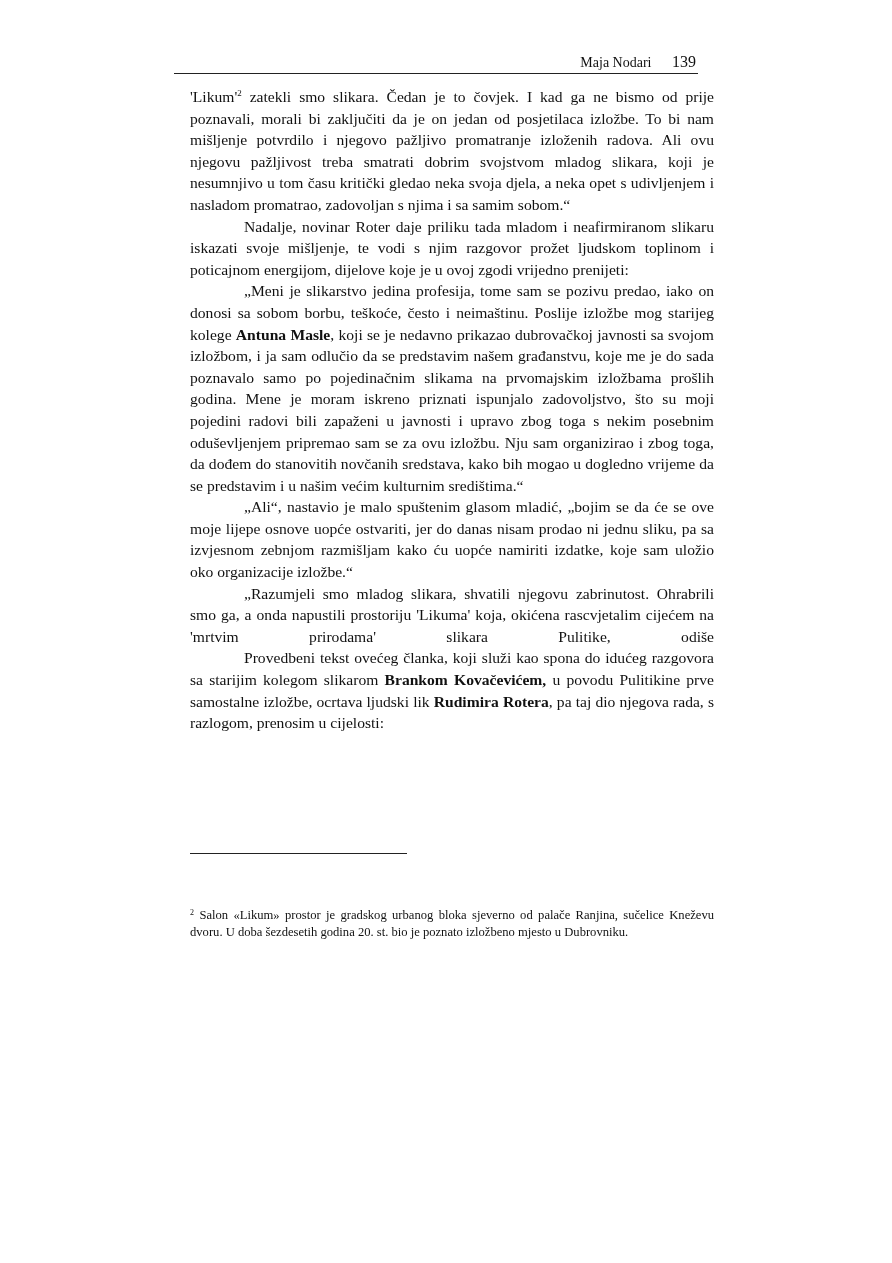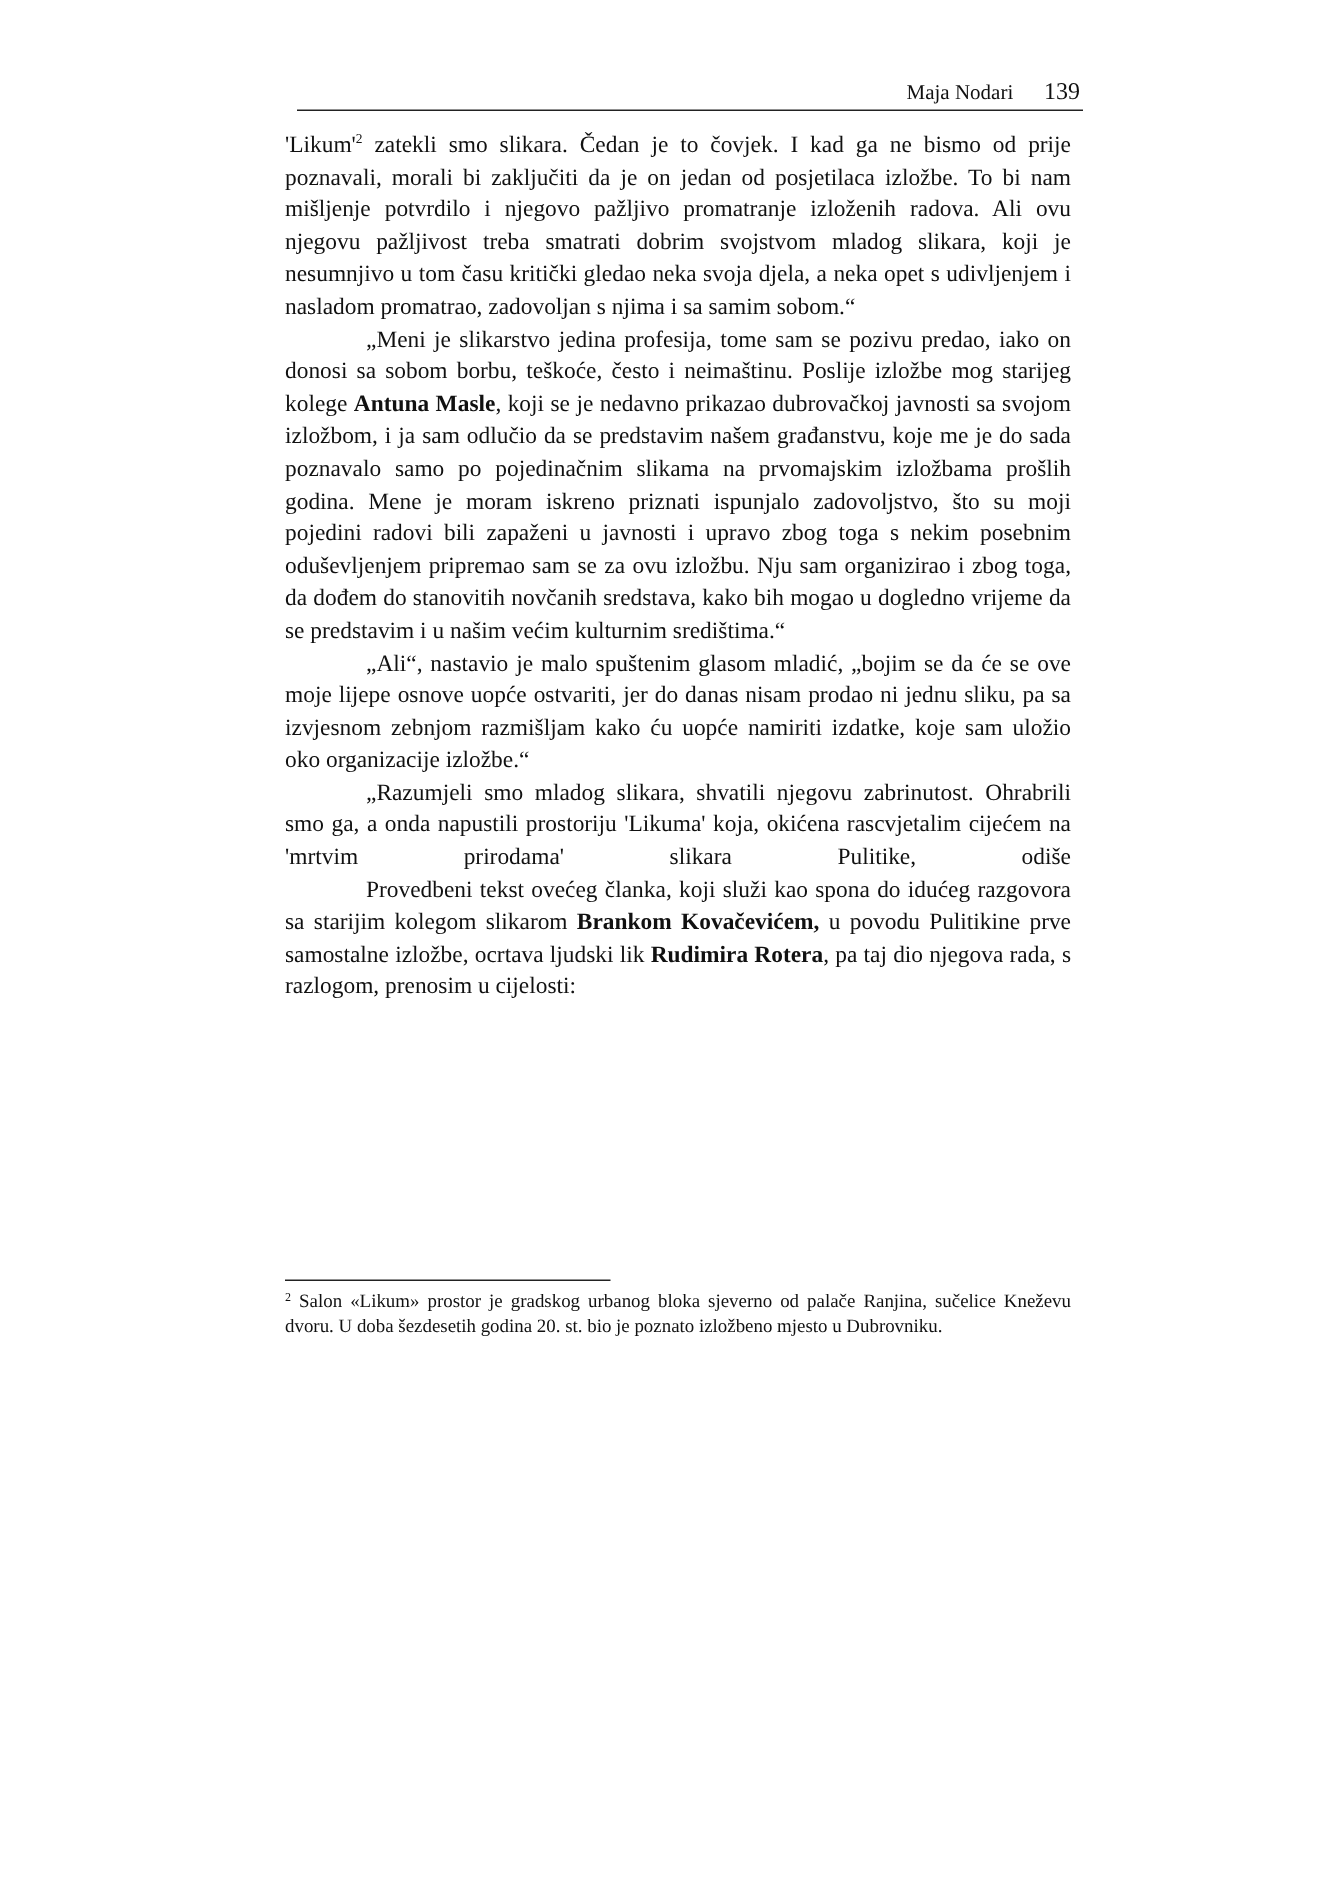--- a/index.html
+++ b/index.html
@@ -10,21 +10,21 @@
     body {
       width: 892px;
       height: 1263px;
       position: relative;
       overflow: hidden;
       font-family: "Liberation Serif", "DejaVu Serif", serif;
       color: #111111;
     }
     .page-header {
       position: absolute;
-      left: 198px;
+      left: 174px;
       top: 52px;
       width: 524px;
       height: 21px;
       border-bottom: 1px solid #222;
       text-align: right;
       font-size: 14px;
       line-height: 20px;
     }
     .page-header .author {
       display: inline-block;
@@ -63,21 +63,21 @@
       position: absolute;
       left: 190px;
       top: 853px;
       width: 217px;
       height: 0;
       border-top: 1px solid #222;
     }
     .footnote {
       position: absolute;
       left: 190px;
-      top: 859px;
+      top: 907px;
       width: 524px;
       font-size: 12.6px;
       line-height: 17px;
       text-align: justify;
     }
     .footnote sup {
       font-size: 8px;
       line-height: 0;
       vertical-align: 4px;
     }
@@ -86,20 +86,21 @@
 </head>
 <body>
 
 <div class="page-header">
   <span class="author">Maja Nodari</span>
   <span class="page-num">139</span>
 </div>
 
 <div class="body-text">
   <p><span>'Likum'</span><sup class="fn-ref">2</sup><span> zatekli smo slikara. Čedan je to čovjek. I kad ga ne bismo od prije poznavali, morali bi zaključiti da je on jedan od posjetilaca izložbe. To bi nam mišljenje potvrdilo i njegovo pažljivo promatranje izloženih radova. Ali ovu njegovu pažljivost treba smatrati dobrim svojstvom mladog slikara, koji je nesumnjivo u tom času kritički gledao neka svoja djela, a neka opet s udivljenjem i nasladom promatrao, zadovoljan s njima i sa samim sobom.“</span></p>
+  <p class="indent">Nadalje, novinar Roter daje priliku tada mladom i neafirmiranom slikaru iskazati svoje mišljenje, te vodi s njim razgovor prožet ljudskom toplinom i poticajnom energijom, dijelove koje je u ovoj zgodi vrijedno prenijeti:</p>
   <p class="indent"><span>„Meni je slikarstvo jedina profesija, tome sam se pozivu predao, iako on donosi sa sobom borbu, teškoće, često i neimaštinu. Poslije izložbe mog starijeg kolege </span><b>Antuna Masle</b><span>, koji se je nedavno prikazao dubrovačkoj javnosti sa svojom izložbom, i ja sam odlučio da se predstavim našem građanstvu, koje me je do sada poznavalo samo po pojedinačnim slikama na prvomajskim izložbama prošlih godina. Mene je moram iskreno priznati ispunjalo zadovoljstvo, što su moji pojedini radovi bili zapaženi u javnosti i upravo zbog toga s nekim posebnim oduševljenjem pripremao sam se za ovu izložbu. Nju sam organizirao i zbog toga, da dođem do stanovitih novčanih sredstava, kako bih mogao u dogledno vrijeme da se predstavim i u našim većim kulturnim središtima.“</span></p>
   <p class="indent">„Ali“, nastavio je malo spuštenim glasom mladić, „bojim se da će se ove moje lijepe osnove uopće ostvariti, jer do danas nisam prodao ni jednu sliku, pa sa izvjesnom zebnjom razmišljam kako ću uopće namiriti izdatke, koje sam uložio oko organizacije izložbe.“</p>
   <p class="indent justify-last">„Razumjeli smo mladog slikara, shvatili njegovu zabrinutost. Ohrabrili smo ga, a onda napustili prostoriju 'Likuma' koja, okićena rascvjetalim cijećem na 'mrtvim prirodama' slikara Pulitike, odiše</p>
   <p class="indent"><span>Provedbeni tekst ovećeg članka, koji služi kao spona do idućeg razgovora sa starijim kolegom slikarom </span><b>Brankom Kovačevićem,</b><span> u povodu Pulitikine prve samostalne izložbe, ocrtava ljudski lik </span><b>Rudimira Rotera</b><span>, pa taj dio njegova rada, s razlogom, prenosim u cijelosti:</span></p>
 </div>
 
 <div class="footnote-rule"></div>
 
 <div class="footnote">
   <sup>2</sup><span> Salon «Likum» prostor je gradskog urbanog bloka sjeverno od palače Ranjina, sučelice Kneževu dvoru. U doba šezdesetih godina 20. st. bio je poznato izložbeno mjesto u Dubrovniku.</span>

